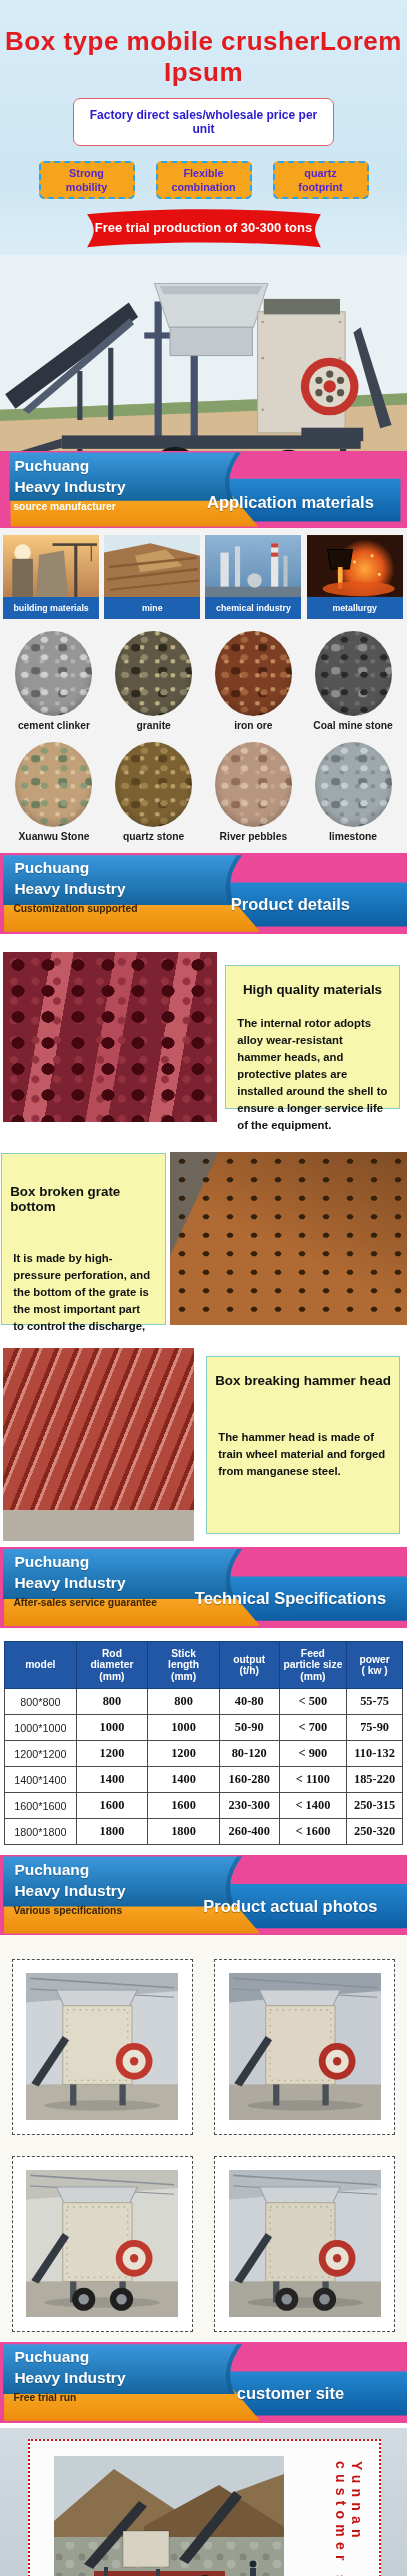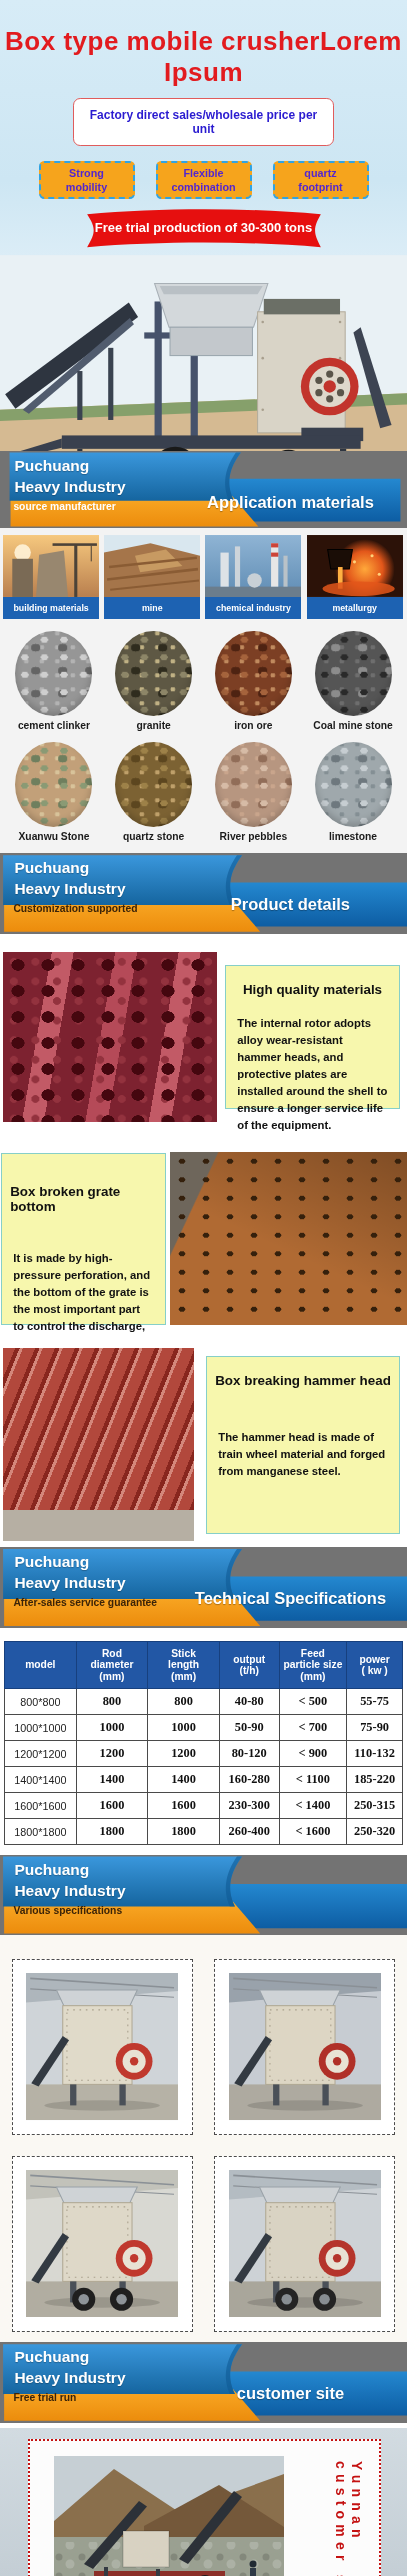--- a/index.html
+++ b/index.html
@@ -12,21 +12,21 @@
   .hero-title{padding-top:26px;text-align:center;font-size:26px;font-weight:bold;color:#e21b1f;letter-spacing:0.5px;}
   .price-box{width:247px;margin:10.3px auto 0;background:#fff;border:1px solid #e05c5c;border-radius:7.2px;padding:8.8px 6.2px;text-align:center;font-size:12px;font-weight:bold;color:#2a1bd0;}
   .badges{display:flex;justify-content:center;gap:21px;margin-top:15.5px;}
   .badge{width:92px;height:34px;background:#f6a41c;border:2.1px dashed #2fa3e3;border-radius:5.2px;color:#5326cf;font-size:10.8px;font-weight:bold;text-align:center;display:flex;align-items:center;justify-content:center;white-space:pre-line;line-height:1.35;}
   .ribbon-wrap{position:relative;width:242px;height:41px;margin:7.2px auto 0;}
   .ribbon-wrap svg{position:absolute;inset:0;}
   .ribbon-text{position:absolute;inset:0;display:flex;align-items:center;justify-content:center;color:#fff;font-size:13px;font-weight:bold;}
   .hero-photo{position:relative;width:407px;height:247px;margin-top:7.2px;}
 
   
-  .banner{position:relative;background:#737373;}
+  .banner{position:relative;background:#ec4899;}
   .banner svg.bg{position:absolute;inset:0;width:100%;height:100%;}
   .bn-brand{position:absolute;left:14.4px;top:3.6px;color:#fff;font-weight:bold;font-size:15.5px;line-height:1.38;text-shadow:0 0.5px 1px rgba(0,0,0,.25);}
   .bn-tag{position:absolute;left:13.4px;top:50px;width:149px;font-weight:bold;font-size:10.3px;line-height:1.15;}
   .tag-light{color:#fff;}
   .tag-dark{color:#3c2408;}
   .bn-title{position:absolute;left:178px;right:4.1px;top:30px;height:43px;display:flex;align-items:center;justify-content:center;color:#fff;font-weight:bold;font-size:16.5px;text-shadow:0 0.5px 1px rgba(0,0,0,.3);}
 
   
   .sec-apps{height:325px;background:#f3f3f3;}
   .ind-row{display:flex;gap:5.2px;padding:7.2px 3.1px 0;align-items:center;}
@@ -497,20 +497,21 @@
 
   <div class="sec banner" style="height:80px">
     <svg class="bg" preserveAspectRatio="none" viewBox="0 0 790 155" width="407" height="80">
         <use href="#banner-bg"></use>
       </svg>
     <div class="bn-brand">
       <div>Puchuang</div>
       <div>Heavy Industry</div>
     </div>
     <div class="bn-tag tag-dark">Various specifications</div>
+    <div class="bn-title">Product actual photos</div>
   </div>
 
   <div class="sec sec-grid">
     <div class="grid-rows">
       <div class="grid-row">
         <div class="frame v-indoor">
           <svg viewBox="0 0 294 284" width="151" height="146">
               <use href="#crusher-photo"></use>
             </svg>
         </div>

